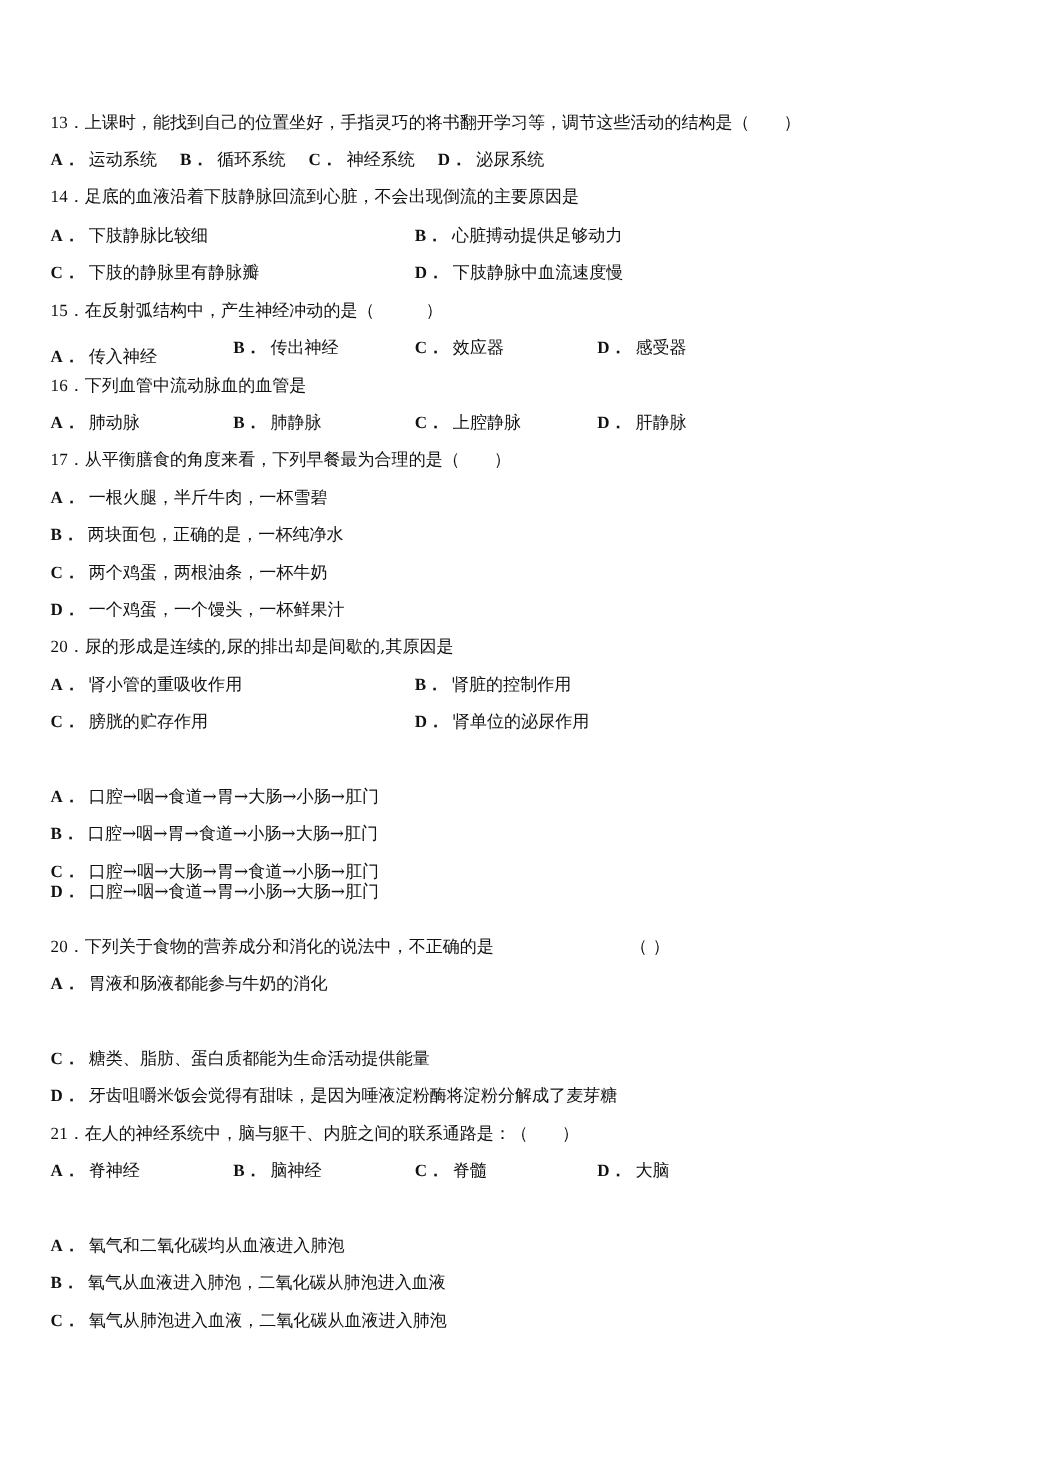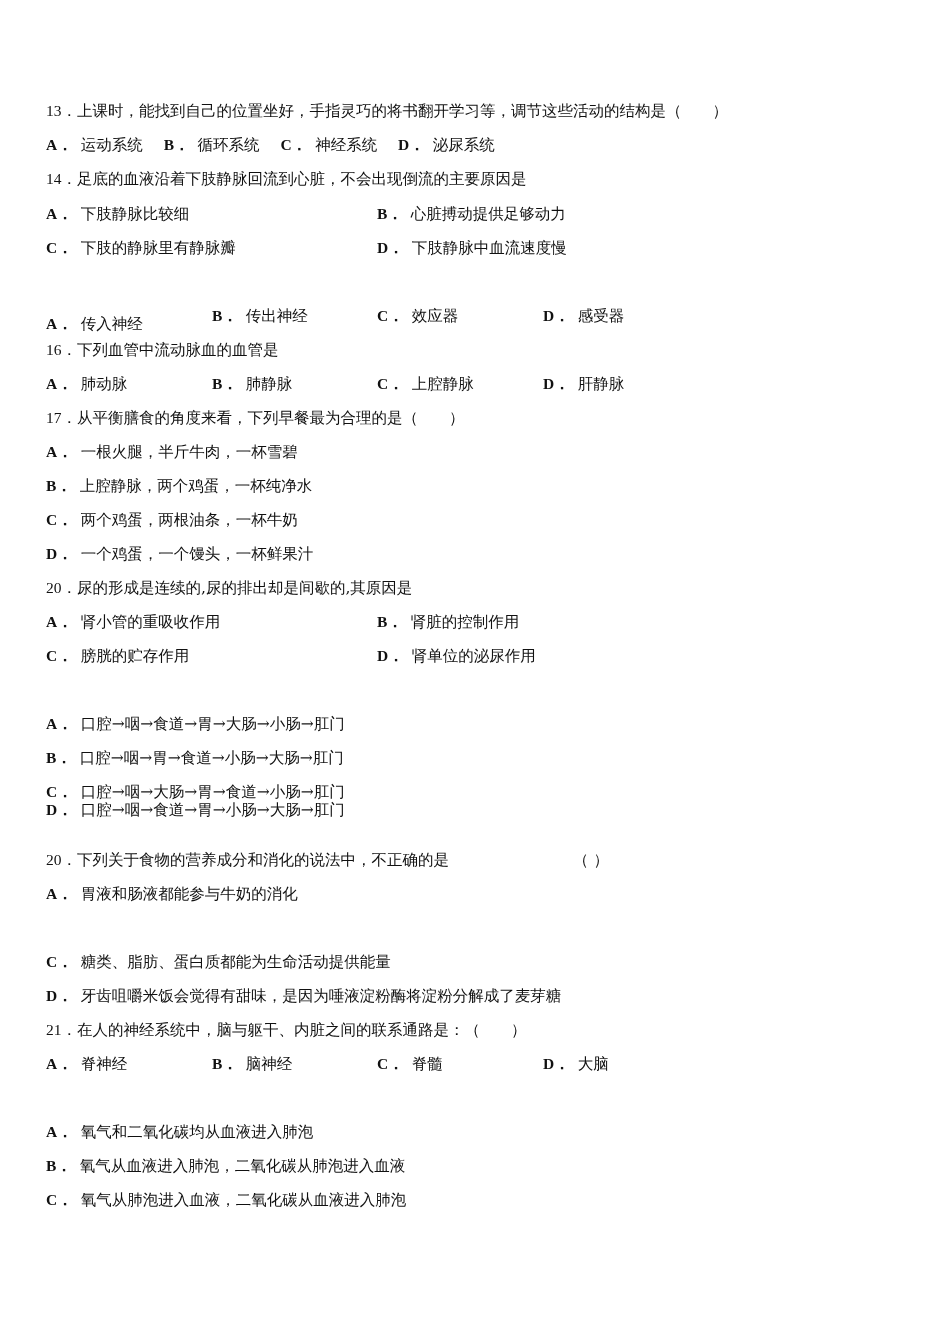--- a/index.html
+++ b/index.html
@@ -28,38 +28,41 @@
   </div>
 
   <div class="line" style="top:169px">
     <span class="q-num">14．</span><span>足底的血液沿着下肢静脉回流到心脏，不会出现倒流的主要原因是</span>
   </div>
   <div class="line" style="top:204px"><span class="opt-letter">A．</span><span>下肢静脉比较细</span></div>
   <div class="line" style="top:204px;left:377px"><span class="opt-letter">B．</span><span>心脏搏动提供足够动力</span></div>
   <div class="line" style="top:238px"><span class="opt-letter">C．</span><span>下肢的静脉里有静脉瓣</span></div>
   <div class="line" style="top:238px;left:377px"><span class="opt-letter">D．</span><span>下肢静脉中血流速度慢</span></div>
 
+  <div class="line" style="top:272px">
+    <span class="q-num">15．</span><span>在反射弧结构中，产生神经冲动的是（　　　）</span>
+  </div>
   <div class="line" style="top:314px"><span class="opt-letter">A．</span><span>传入神经</span></div>
   <div class="line" style="top:306px;left:212px"><span class="opt-letter">B．</span><span>传出神经</span></div>
   <div class="line" style="top:306px;left:377px"><span class="opt-letter">C．</span><span>效应器</span></div>
   <div class="line" style="top:306px;left:543px"><span class="opt-letter">D．</span><span>感受器</span></div>
 
   <div class="line" style="top:340px">
     <span class="q-num">16．</span><span>下列血管中流动脉血的血管是</span>
   </div>
   <div class="line" style="top:374px"><span class="opt-letter">A．</span><span>肺动脉</span></div>
   <div class="line" style="top:374px;left:212px"><span class="opt-letter">B．</span><span>肺静脉</span></div>
   <div class="line" style="top:374px;left:377px"><span class="opt-letter">C．</span><span>上腔静脉</span></div>
   <div class="line" style="top:374px;left:543px"><span class="opt-letter">D．</span><span>肝静脉</span></div>
 
   <div class="line" style="top:408px">
     <span class="q-num">17．</span><span>从平衡膳食的角度来看，下列早餐最为合理的是（　　）</span>
   </div>
   <div class="line" style="top:442px"><span class="opt-letter">A．</span><span>一根火腿，半斤牛肉，一杯雪碧</span></div>
-  <div class="line" style="top:476px"><span class="opt-letter">B．</span><span>上腔静脉，两个鸡蛋，一杯纯净水</span></div>
+  <div class="line" style="top:476px"><span class="opt-letter">B．</span><span>两块面包，正确的是，一杯纯净水</span></div>
   <div class="line" style="top:510px"><span class="opt-letter">C．</span><span>两个鸡蛋，两根油条，一杯牛奶</span></div>
   <div class="line" style="top:544px"><span class="opt-letter">D．</span><span>一个鸡蛋，一个馒头，一杯鲜果汁</span></div>
 
   <div class="line" style="top:578px">
     <span class="q-num">20．</span><span>尿的形成是连续的,尿的排出却是间歇的,其原因是</span>
   </div>
   <div class="line" style="top:612px"><span class="opt-letter">A．</span><span>肾小管的重吸收作用</span></div>
   <div class="line" style="top:612px;left:377px"><span class="opt-letter">B．</span><span>肾脏的控制作用</span></div>
   <div class="line" style="top:646px"><span class="opt-letter">C．</span><span>膀胱的贮存作用</span></div>
   <div class="line" style="top:646px;left:377px"><span class="opt-letter">D．</span><span>肾单位的泌尿作用</span></div>

